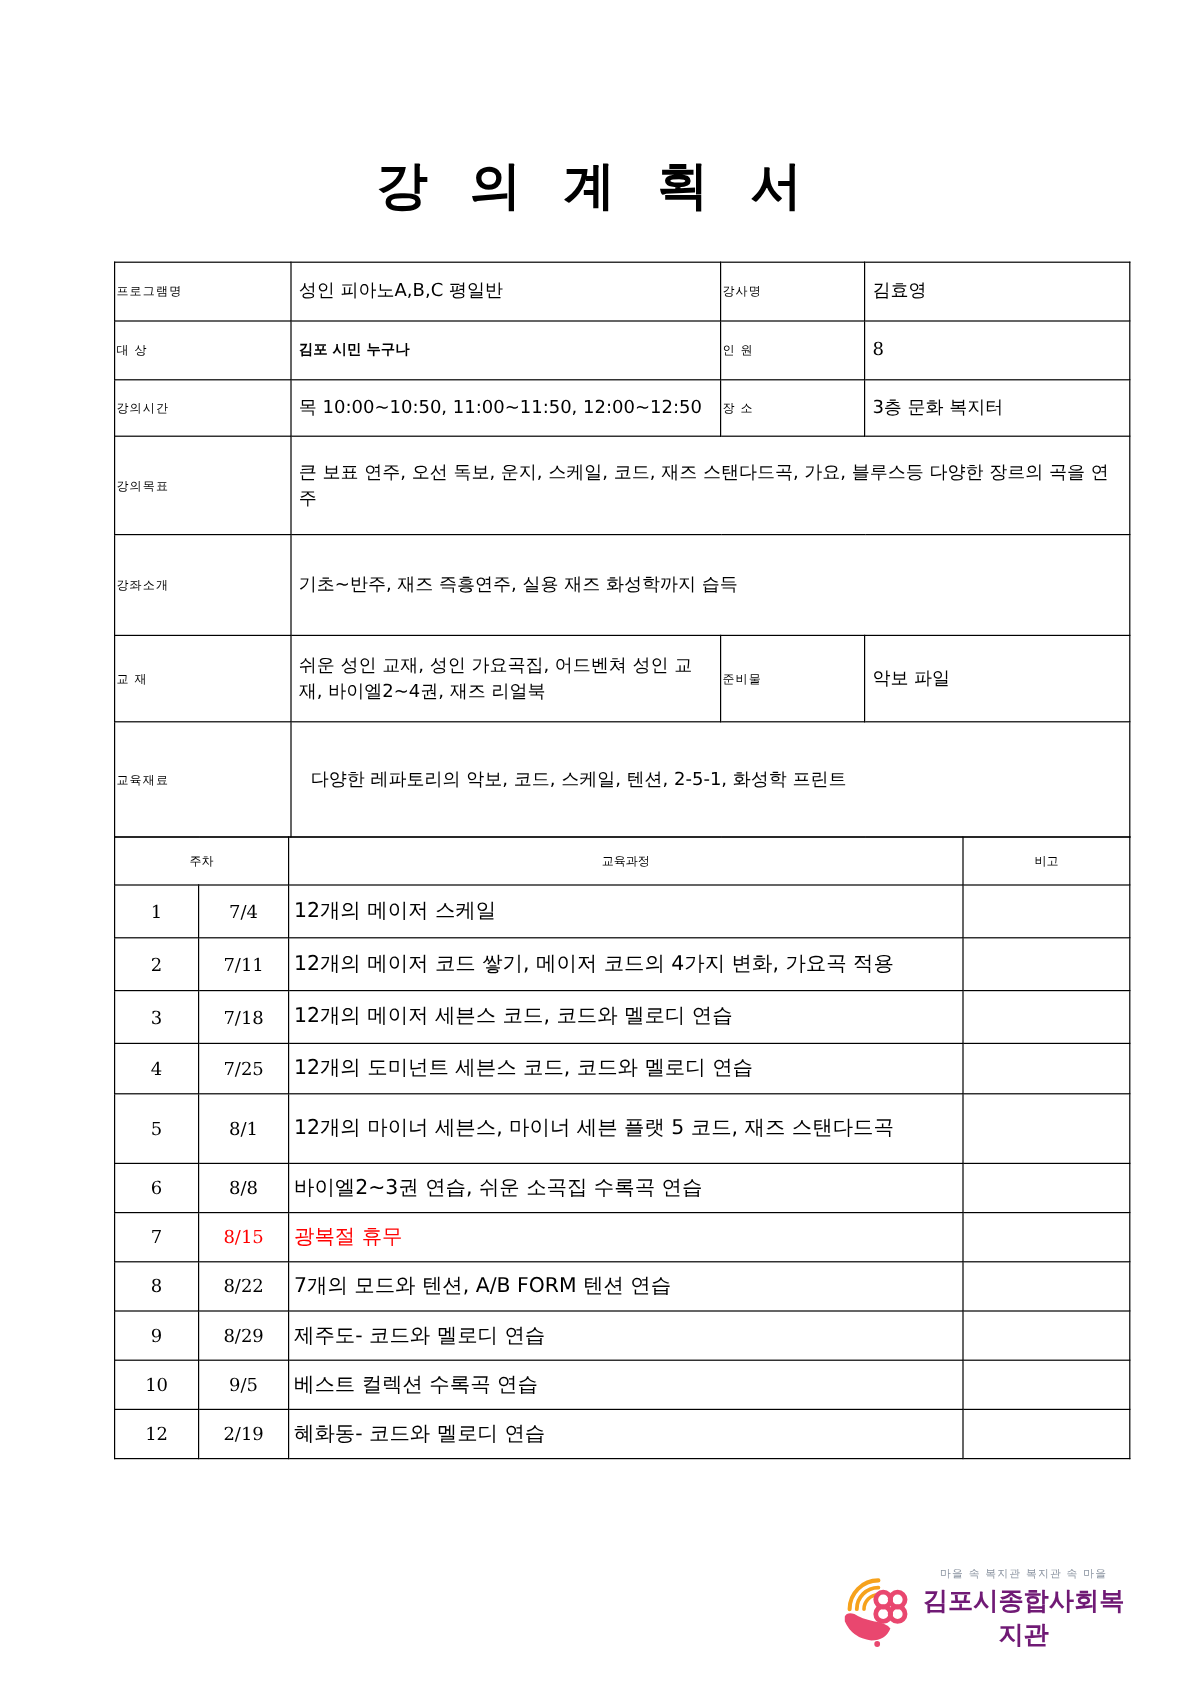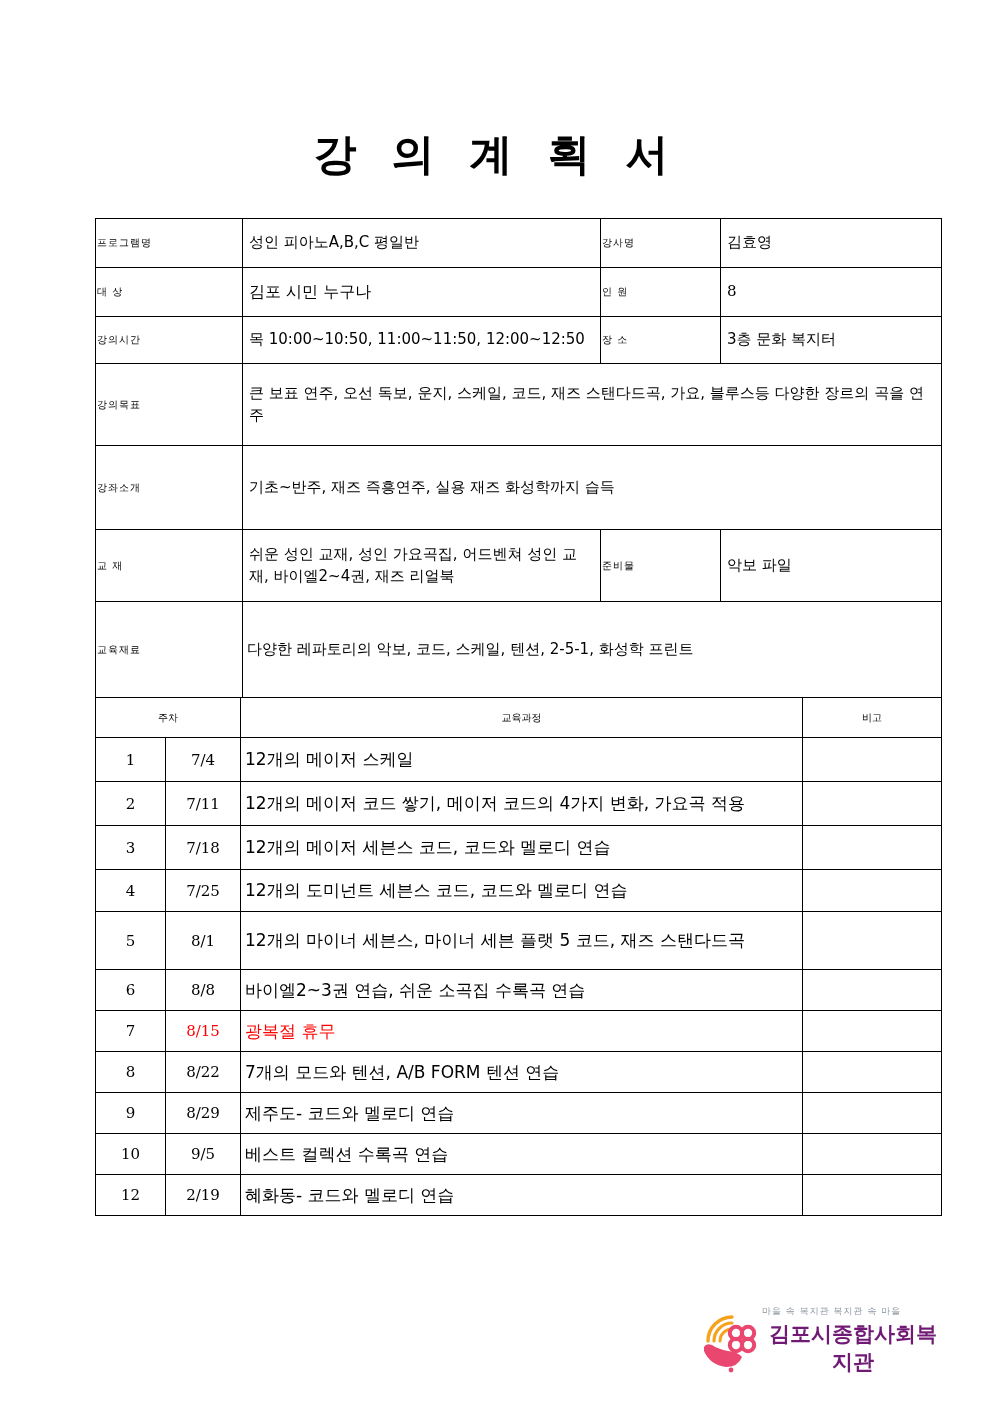--- a/index.html
+++ b/index.html
@@ -19,35 +19,35 @@
     letter-spacing:10px;
     margin:0;
   }
   .tables { position:absolute; left:95px; top:218px; width:846px; }
   table { border-collapse:collapse; table-layout:fixed; width:846px; }
   table.schedule { margin-top:-1px; }
   td { border:1px solid #000; vertical-align:middle; overflow:hidden; }
   .lbl { text-align:left; font-size:10px; letter-spacing:1px; }
   .val { font-size:15px; padding:2px 6px; line-height:1.45; }
   .serifnum { font-family:"DejaVu Serif","Liberation Serif",serif; }
-  .bold { font-weight:normal; font-size:16px; }
+  .bold { font-weight:bold; font-size:12px; }
   .schedule .wk  { text-align:center; font-size:15px;
                    font-family:"DejaVu Serif","Liberation Serif",serif; }
   .schedule .crs { font-size:17px; padding:1px 4px; line-height:1.2; }
   .schedule .hdr { text-align:center; font-size:10px;
                    font-family:"DejaVu Sans","Liberation Sans",sans-serif; }
   tr.holiday td { color:var(--holiday-color,#ff0000); }
   .footer-logo {
     position:absolute; top:1302px; left:698px; width:246px; height:76px;
     display:flex; align-items:center;
   }
   .logo-mark { width:62px; height:66px; flex:0 0 auto; }
   .logo-text { margin-left:2px; }
   .logo-slogan { font-size:9px; color:#8a93a0; letter-spacing:1px;
-                 text-align:left; margin-bottom:2px; }
+                 text-align:center; margin-bottom:2px; }
   .logo-name { font-size:21px; font-weight:bold; color:#701a75; letter-spacing:0px;text-align:center; }
 </style>
 </head>
 <body>
 
 <div class="page">
 
   <h1 class="doc-title">강 의 계 획 서</h1>
 
   <div class="tables">
@@ -87,21 +87,21 @@
         <td class="val" colspan="3">기초~반주, 재즈 즉흥연주, 실용 재즈 화성학까지 습득</td>
       </tr>
       <tr style="height:72px">
         <td class="lbl">교 재</td>
         <td class="val">쉬운 성인 교재, 성인 가요곡집, 어드벤쳐 성인 교재, 바이엘2~4권, 재즈 리얼북</td>
         <td class="lbl">준비물</td>
         <td class="val">악보 파일</td>
       </tr>
       <tr style="height:96px">
         <td class="lbl">교육재료</td>
-        <td class="val" colspan="3" style="padding-left:4px">다양한 레파토리의 악보, 코드, 스케일, 텐션, 2-5-1, 화성학 프린트</td>
+        <td class="val" colspan="3" style="padding-left:16px">다양한 레파토리의 악보, 코드, 스케일, 텐션, 2-5-1, 화성학 프린트</td>
       </tr>
     </tbody>
       </table>
 
     <table class="schedule">
       <colgroup>
           <col style="width:70px">
           <col style="width:75px">
           <col style="width:562px">
           <col style="width:139px">

